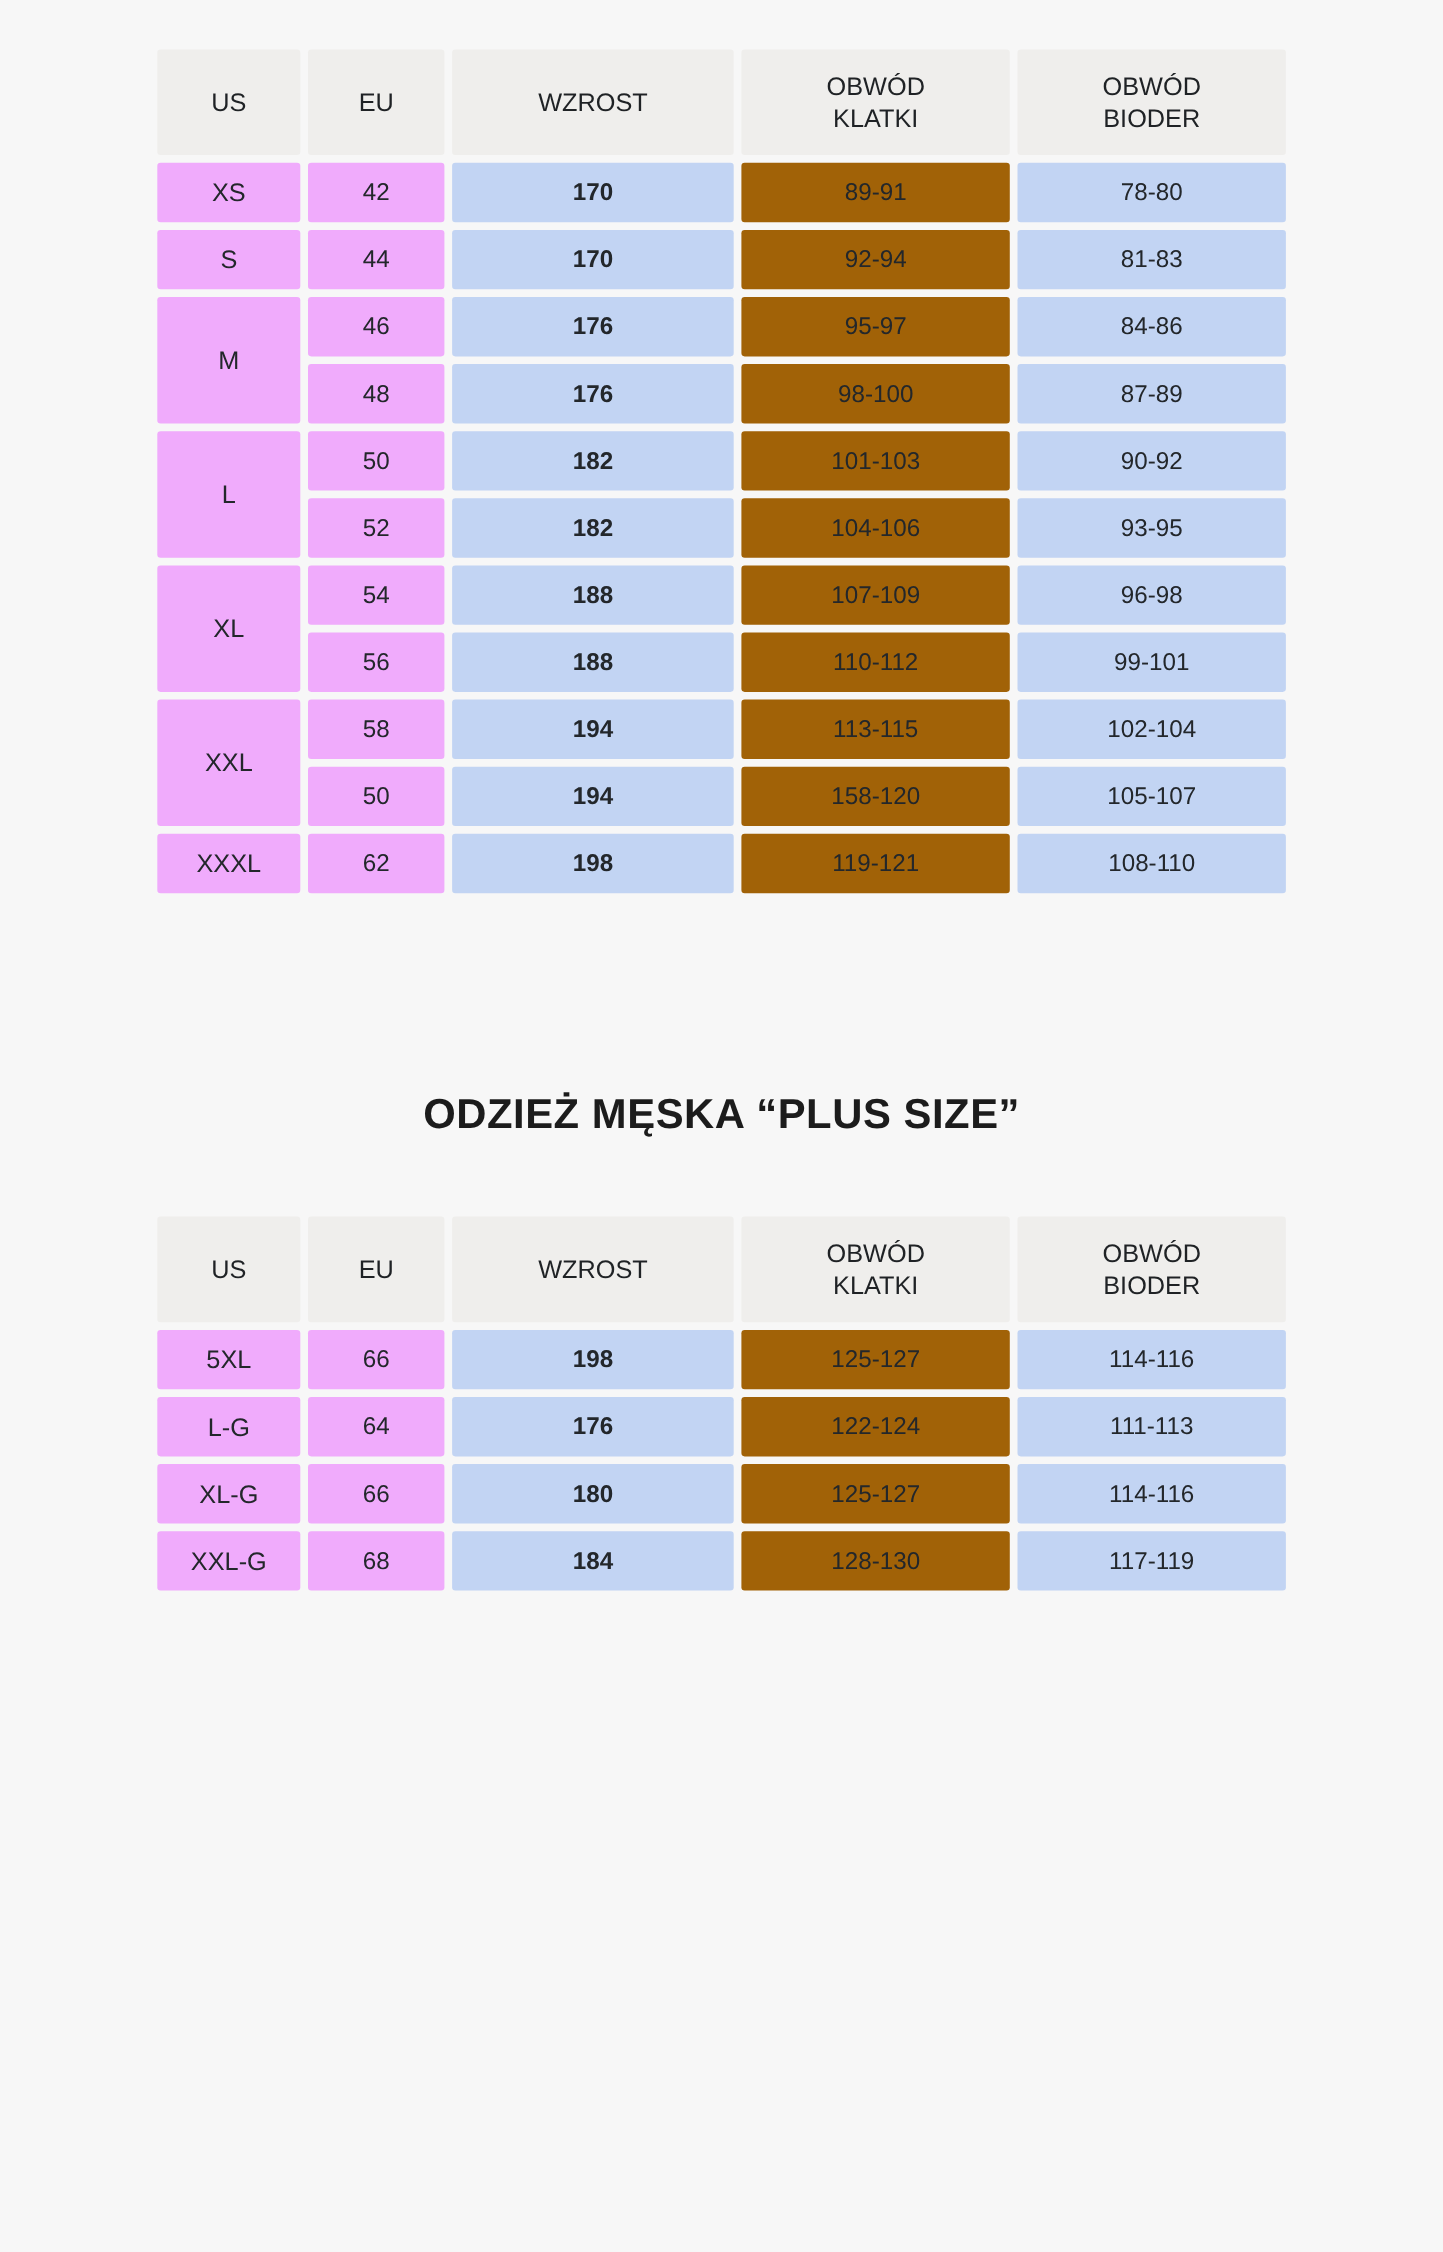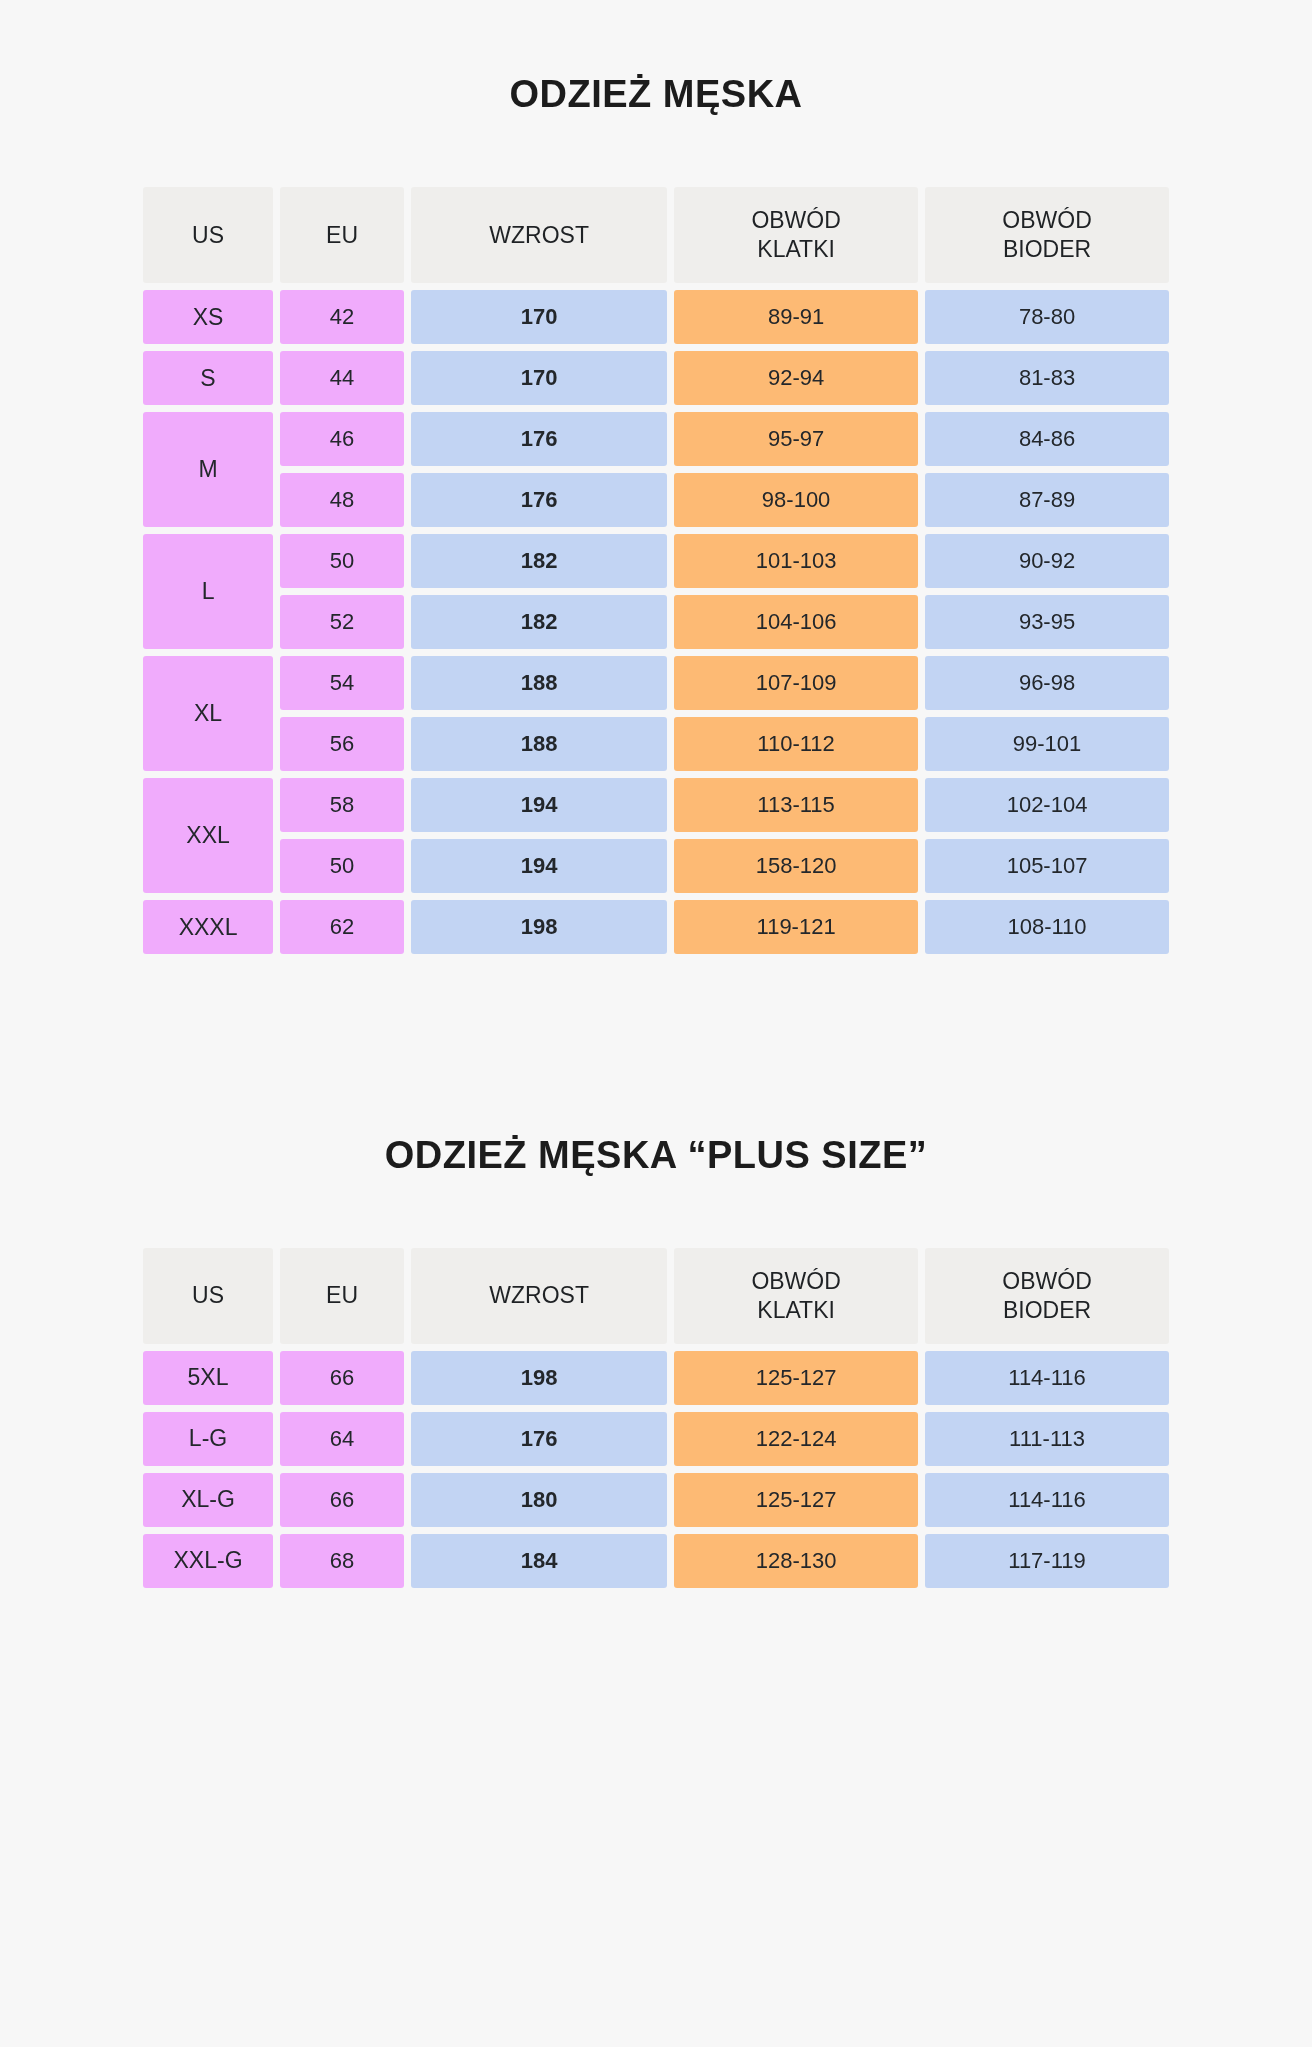--- a/index.html
+++ b/index.html
@@ -59,31 +59,30 @@
   th {
     background: #efeeec;
     font-size: 23px;
     height: 96px;
     color: #1f2225;
     font-weight: normal;
   }
   td.us, td.eu { background: #f0abfc; }
   td.us { font-size: 23px; }
   td.h  { background: #c2d4f3; font-weight: bold; }
-  td.ch { background: #fdba74; }
+  td.ch { background: #a16207; }
   td.hi { background: #c2d4f3; }
 
   .spacer-1 { height: 60px; }
 </style>
 </head>
 <body>
 
 <div class="page">
 
-  <h1 class="section-title" id="title-1">ODZIEŻ MĘSKA</h1>
 
   <div class="table-wrap">
     <table class="sizetable" id="table-1">
       <colgroup>
         <col class="c-us">
           <col class="c-eu">
           <col class="c-h">
           <col class="c-ch">
           <col class="c-hi">
       </colgroup>

